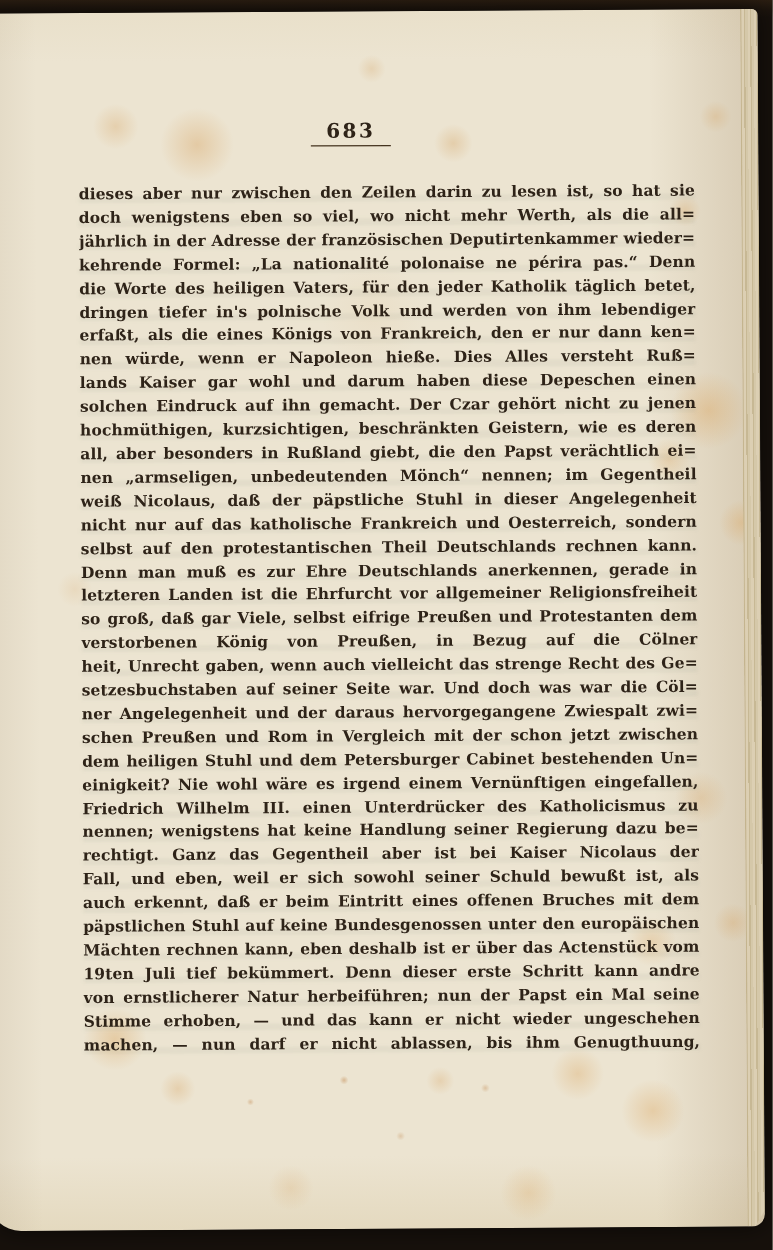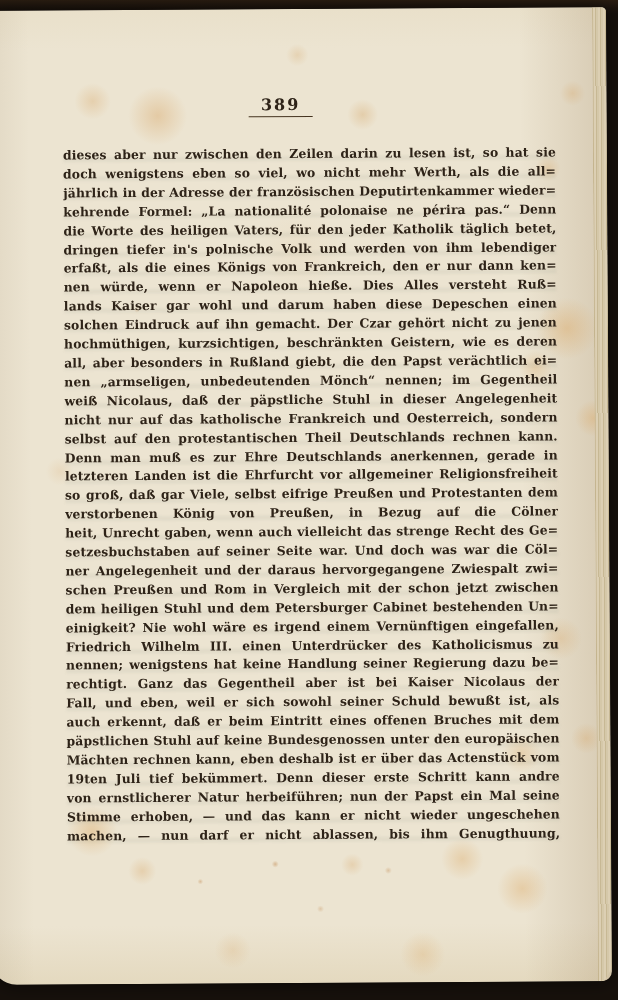--- a/index.html
+++ b/index.html
@@ -104,21 +104,21 @@
 </style>
 </head>
 <body>
 
 <div class="scan">
   <div class="paper">
     <div class="stains"></div>
     <div class="bleed"></div>
 
     <div class="pagenum-wrap">
-      <div class="pagenum">389</div>
+      <div class="pagenum">683</div>
       <div class="rule"></div>
     </div>
 
     <div class="text-block" id="text-block">
         <div class="text-line">dieses aber nur zwischen den Zeilen darin zu lesen ist, so hat sie</div>
         <div class="text-line">doch wenigstens eben so viel, wo nicht mehr Werth, als die all=</div>
         <div class="text-line">jährlich in der Adresse der französischen Deputirtenkammer wieder=</div>
         <div class="text-line">kehrende Formel: „La nationalité polonaise ne périra pas.“ Denn</div>
         <div class="text-line">die Worte des heiligen Vaters, für den jeder Katholik täglich betet,</div>
         <div class="text-line">dringen tiefer in's polnische Volk und werden von ihm lebendiger</div>

